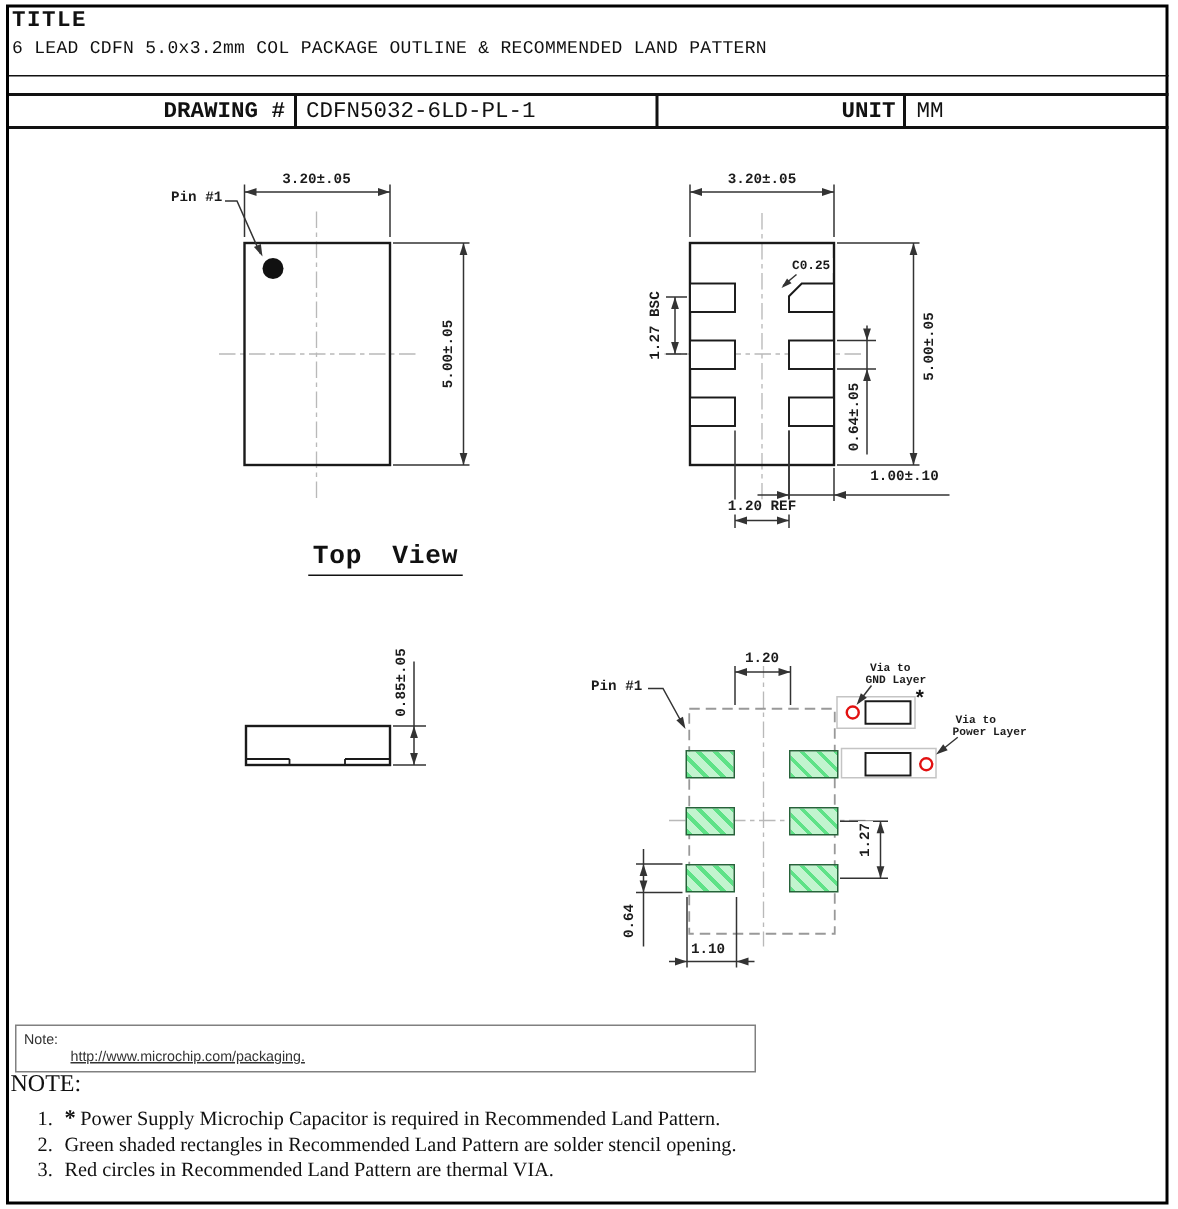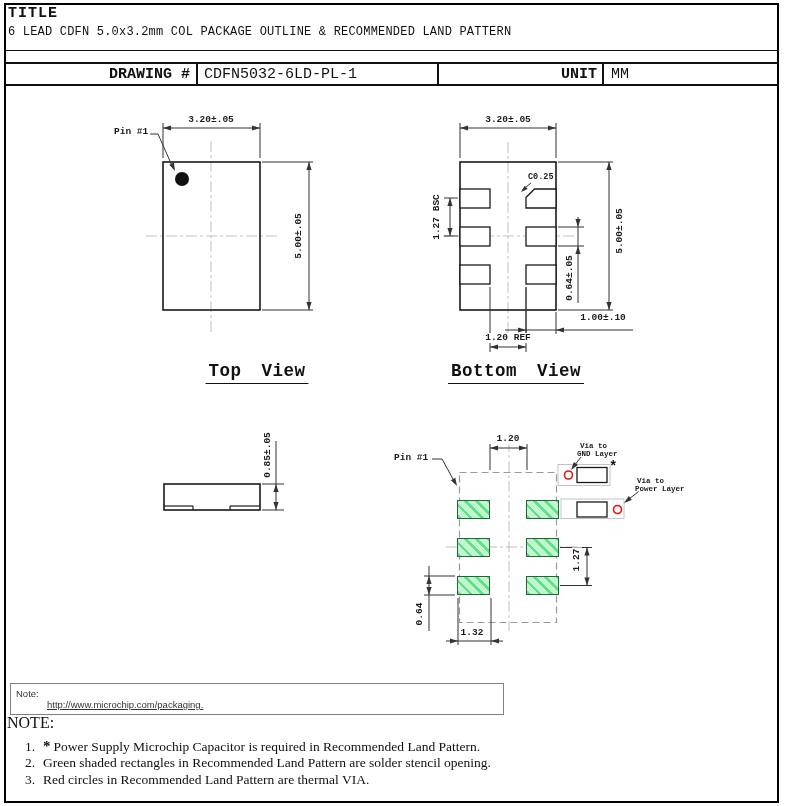--- a/index.html
+++ b/index.html
@@ -227,29 +227,28 @@
   <div class="dim rot" style="left:299px;top:236px;">5.00±.05</div>
   <div class="viewlabel" style="left:213px;top:361px;margin-left:44px;">Top View</div>
 
   <div class="dim ctr" style="left:508px;top:115px;">3.20±.05</div>
   <div class="dim" style="left:527px;top:172px;font-size:8.5px;">C0.25</div>
   <div class="dim rot" style="left:437px;top:217px;">1.27 BSC</div>
   <div class="dim rot" style="left:570px;top:278px;">0.64±.05</div>
   <div class="dim rot" style="left:620px;top:231px;">5.00±.05</div>
   <div class="dim ctr" style="left:603px;top:313px;">1.00±.10</div>
   <div class="dim ctr" style="left:508px;top:333px;">1.20 REF</div>
-  <div class="viewlabel" style="left:516px;top:361px;">Bottom View</div>
 
   <div class="dim rot" style="left:268px;top:455px;">0.85±.05</div>
 
   <div class="dim" style="left:393px;top:453px;">Pin #1</div>
   <div class="dim ctr" style="left:508px;top:434px;">1.20</div>
   <div class="dim rot" style="left:577px;top:560px;">1.27</div>
   <div class="dim rot" style="left:420px;top:614px;">0.64</div>
-  <div class="dim ctr" style="left:472px;top:628px;">1.32</div>
+  <div class="dim ctr" style="left:472px;top:628px;">1.10</div>
   <div class="dim tiny" style="left:579px;top:442px;">Via to</div>
   <div class="dim tiny" style="left:576px;top:450px;">GND Layer</div>
   <div class="dim tiny" style="left:636px;top:477px;">Via to</div>
   <div class="dim tiny" style="left:634px;top:485px;">Power Layer</div>
   <div class="star" style="left:609px;top:459px;">*</div>
 
   <div class="notebox">
     <span class="nlab">Note:</span>
     <span class="nl2">http://www.microchip.com/packaging.</span>
   </div>

